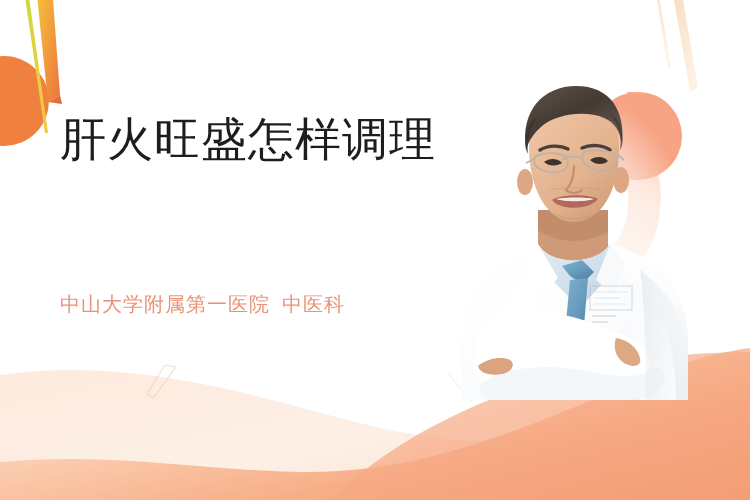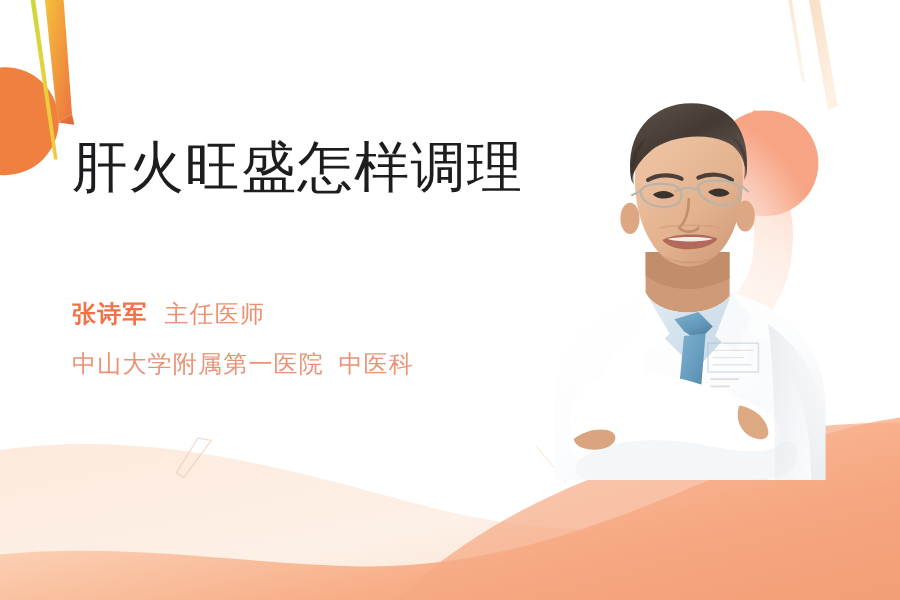--- a/index.html
+++ b/index.html
@@ -327,22 +327,19 @@
       <path d="M120,120 C130,117 160,117 170,120" stroke="#cf9a77" stroke-width="1.2" fill="none" opacity="0.6"></path>
 
       <path d="M122,142 C134,150 156,150 168,142 C158,152 132,152 122,142 Z" fill="#c48e6b" opacity="0.45"></path>
     </g>
   </svg>
 
   <div class="content">
 
     <div class="title">肝火旺盛怎样调理</div>
 
-    <div class="byline">
-      <span class="doc-name">张诗军</span><span class="doc-rank">主任医师</span>
-    </div>
 
     <div class="affiliation">
       <span>中山大学附属第一医院</span><span class="dept">中医科</span>
     </div>
 
   </div>
 </div>
 
 </body></html>

